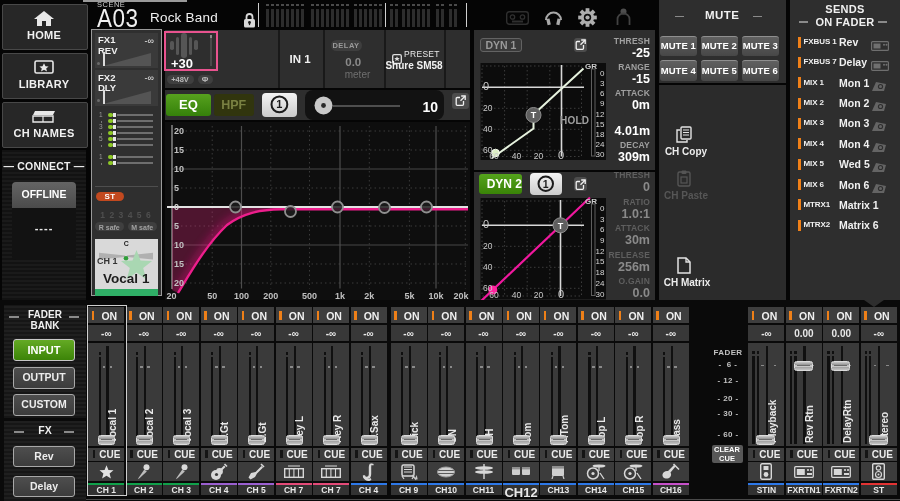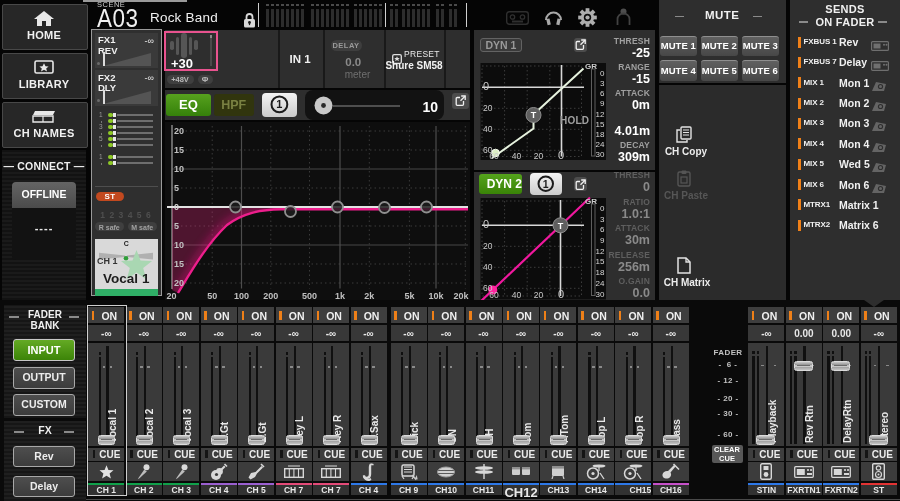--- a/index.html
+++ b/index.html
@@ -1014,21 +1014,21 @@
 <div class="ab" style="left:623.3px;top:449px;font-size:10px;color:#ececec;font-weight:700;width:27px;text-align:center;">CUE</div>
 <div class="ab" style="left:615.3px;top:462px;width:36px;height:19px;display:flex;align-items:center;justify-content:center;">
       <svg width="20" height="17" viewBox="0 0 20 17">
         <ellipse cx="13" cy="3" rx="6.5" ry="1.6" fill="#d8d8d8"></ellipse>
         <line x1="13" y1="4" x2="13" y2="8" stroke="#d8d8d8" stroke-width="1.2"></line>
         <circle cx="7" cy="10.5" r="5.5" fill="none" stroke="#d8d8d8" stroke-width="1.5"></circle>
         <circle cx="7" cy="10.5" r="1.6" fill="#d8d8d8"></circle>
         <path d="M14 10 L18 16" stroke="#d8d8d8" stroke-width="1.3"></path>
       </svg>
     </div>
-<div class="ab" style="left:615.3px;top:486px;font-size:8.5px;color:#e8e8e8;font-weight:700;width:36px;text-align:right;">CH15</div>
+<div class="ab" style="left:615.3px;top:486px;font-size:8.5px;color:#e8e8e8;font-weight:700;width:36px;text-align:center;">CH15</div>
 <div class="ab" style="left:652.8px;top:306.5px;width:36px;height:16px;background:#3e3e3e;"></div>
 <div class="ab" style="left:652.8px;top:324.5px;width:36px;height:16.5px;background:#383838;"></div>
 <div class="ab" style="left:652.8px;top:343px;width:36px;height:102.5px;background:#3a3a3a;"></div>
 <div class="ab" style="left:652.8px;top:447.5px;width:36px;height:13px;background:#3e3e3e;"></div>
 <div class="ab" style="left:652.8px;top:462px;width:36px;height:19px;background:#3c3c3c;"></div>
 <div class="ab" style="left:652.8px;top:482.5px;width:36px;height:2.5px;background:#c550c8;"></div>
 <div class="ab" style="left:652.8px;top:485px;width:36px;height:9.5px;background:#323232;"></div>
 <div class="ab" style="left:656.2px;top:311px;width:2.5px;height:8.5px;background:#ef8018;"></div>
 <div class="ab" style="left:660.8px;top:310.5px;font-size:10.5px;color:#f0f0f0;font-weight:700;width:26px;text-align:center;">ON</div>
 <div class="ab" style="left:652.8px;top:328px;font-size:10px;color:#e8e8e8;font-weight:700;width:36px;text-align:center;">-∞</div>

